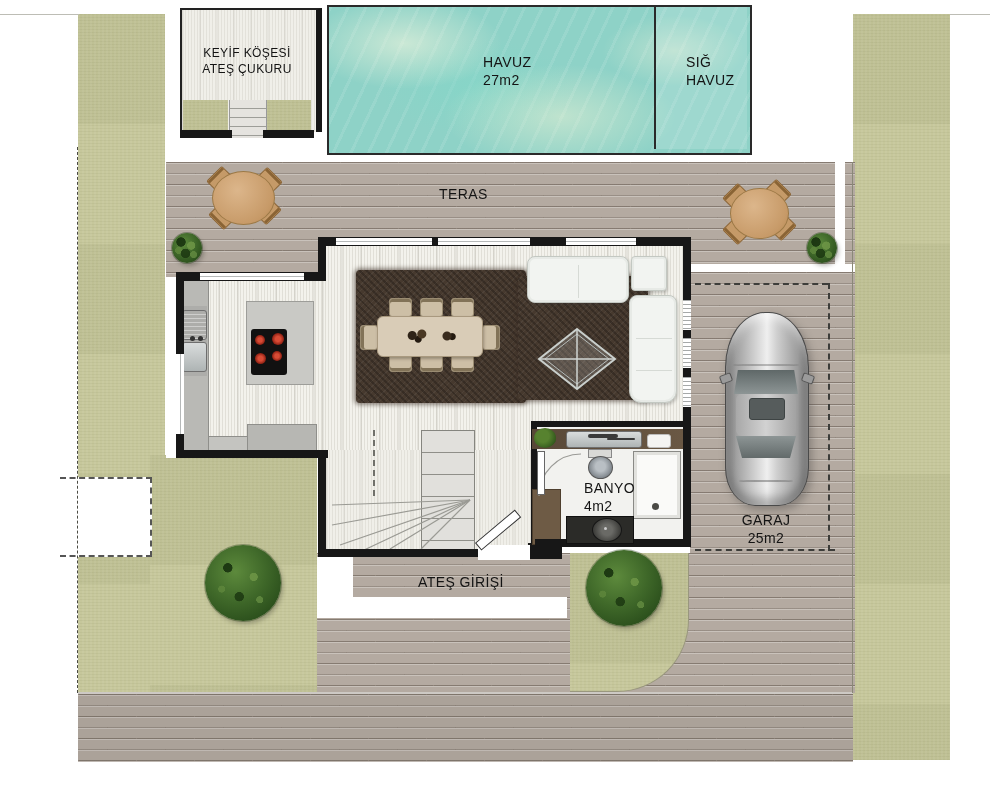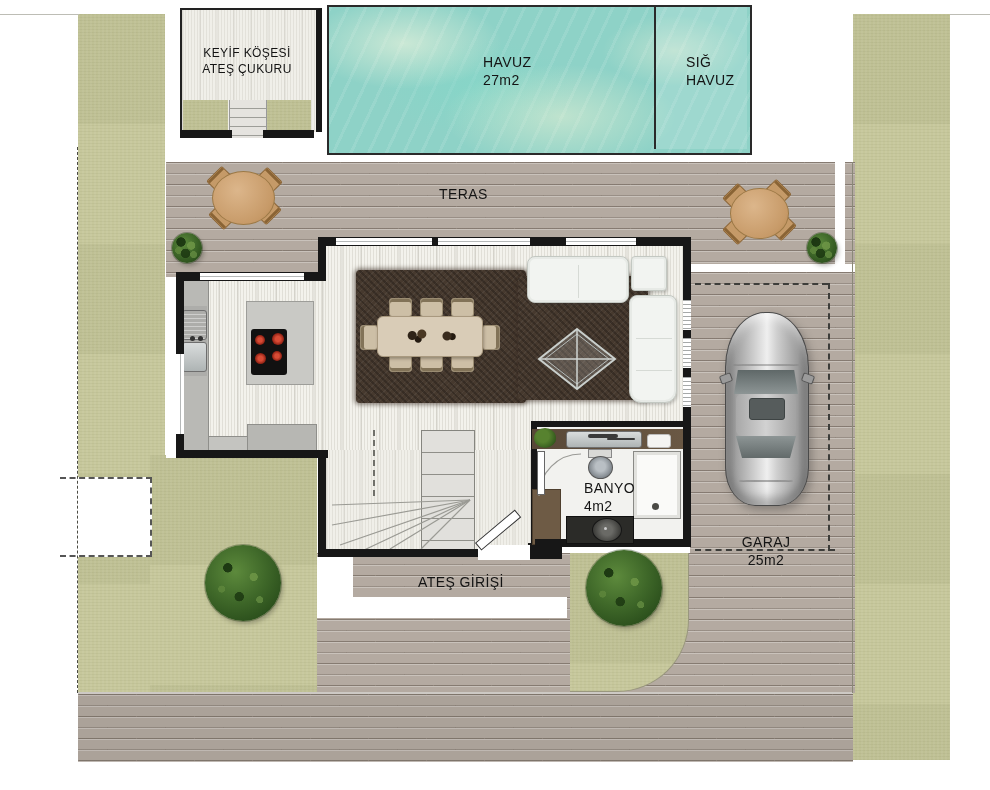--- a/index.html
+++ b/index.html
@@ -221,21 +221,21 @@
   <div class="abs" style="left:604px;top:527px;width:3px;height:3px;border-radius:50%;background:#ccc;"></div>
   <svg class="abs" style="left:535px;top:450px;" width="50" height="48" viewBox="0 0 50 48">
     <path d="M4,46 A42,42 0 0 1 46,4" fill="none" stroke="#9a9a96" stroke-width="1.2"></path>
   </svg>
   <div class="abs" style="left:537px;top:451px;width:6px;height:42px;background:#fff;border:1px solid #666;"></div>
 
   <div class="lbl" style="left:584px;top:479px;">
     <span style="display:block;">BANYO</span>
     <span style="display:block;">4m2</span>
   </div>
-  <div class="lbl" style="left:740px;top:533px;width:52px;text-align:center;">
+  <div class="lbl" style="left:740px;top:511px;width:52px;text-align:center;">
     <span style="display:block;">GARAJ</span>
     <span style="display:block;">25m2</span>
   </div>
   <div class="lbl" style="left:418px;top:573px;">ATEŞ GİRİŞİ</div>
 
   <div class="pchair" style="left:209px;top:171px;transform:rotate(-45deg);"></div>
   <div class="pchair" style="left:258px;top:172px;transform:rotate(45deg);"></div>
   <div class="pchair" style="left:211px;top:208px;transform:rotate(225deg);"></div>
   <div class="pchair" style="left:257px;top:203px;transform:rotate(135deg);"></div>
   <div class="abs" style="left:212px;top:171px;width:61px;height:52px;border-radius:50%;border:1px solid #9c7946;

